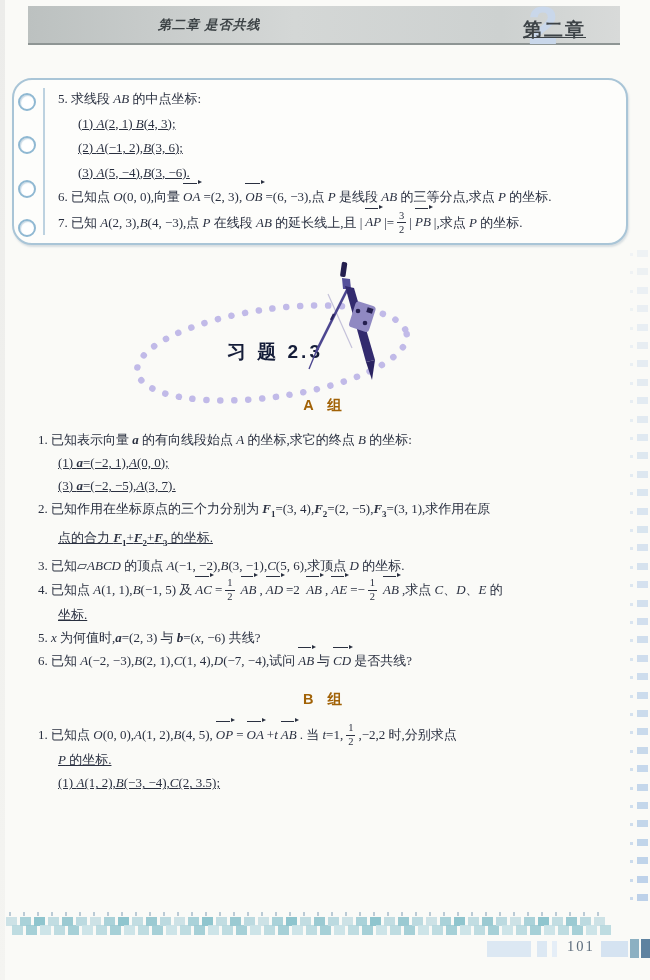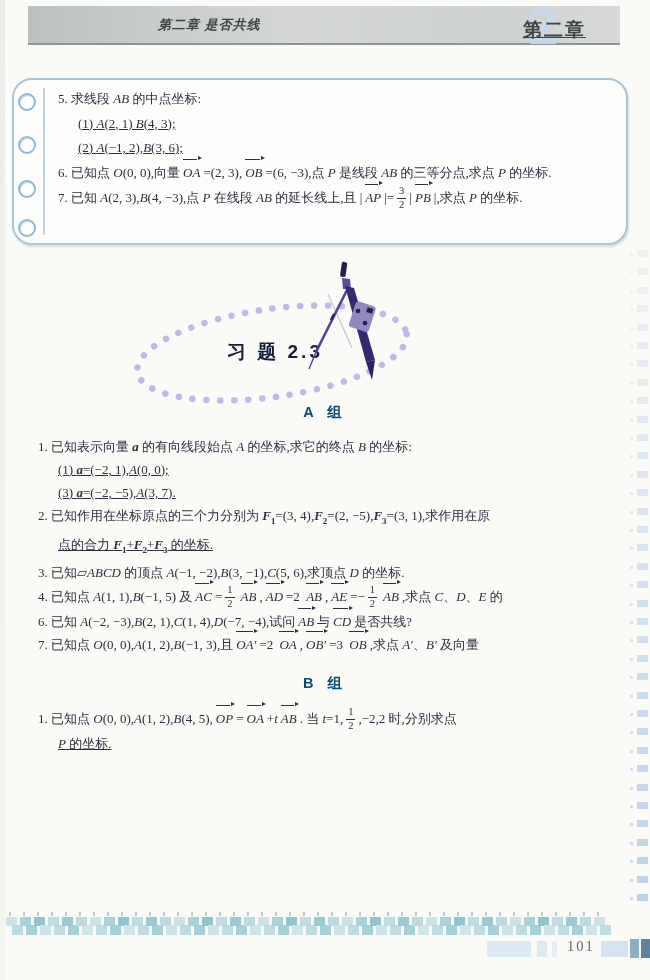--- a/index.html
+++ b/index.html
@@ -33,22 +33,22 @@
     box-shadow:inset 1px 1px 1px rgba(120,160,190,.4);}
   .box-divider{position:absolute;left:29px;top:8px;bottom:8px;border-left:2px solid #bdd2e0;}
   .box-content{position:absolute;left:36px;right:10px;top:7px;font-size:13px;}
   .box-content .line{line-height:24.5px;min-height:24.5px;white-space:nowrap;}
   
   .problems-wrap{position:absolute;left:30px;top:390px;width:590px;font-size:13px;}
   .line{line-height:23px;min-height:23px;white-space:nowrap;}
   .line.ind0{padding-left:8px;}
   .line.ind1{padding-left:28px;text-decoration:underline;}
   .group-heading{font-family:"Liberation Sans","DejaVu Sans",sans-serif;font-weight:bold;
-    font-size:14.5px;letter-spacing:5px;color:#0c4a6e;text-align:center;
-    margin:11px 0 12px;line-height:22px;}
+    font-size:14.5px;letter-spacing:5px;color:#a16207;text-align:center;
+    margin:4px 0 12px;line-height:22px;}
   .group-heading.b{margin-top:16px;}
   
   .mi{font-style:italic;}
   .mbi{font-style:italic;font-weight:bold;}
   sub{font-size:9px;font-style:normal;}
   .vec{position:relative;font-style:italic;margin:0 2px;padding:0 1px;display:inline-block;}
   .vec::before{content:"";position:absolute;left:1px;right:4px;top:-2px;
     border-top:1.3px solid currentColor;}
   .vec::after{content:"";position:absolute;right:-1px;top:-4.6px;width:0;height:0;
     border-left:4.5px solid currentColor;border-top:2.6px solid transparent;
@@ -92,20 +92,21 @@
 <div class="problem-box">
   <div class="binder-ring" style="top:13px"></div>
   <div class="binder-ring" style="top:56px"></div>
   <div class="binder-ring" style="top:100px"></div>
   <div class="binder-ring" style="top:139px"></div>
   <div class="box-divider"></div>
   <div class="box-content">
       <div class="line ind0">5. 求线段 <span class="mi">AB</span> 的中点坐标:</div>
       <div class="line ind1">(1) <span class="mi">A</span>(2, 1) <span class="mi">B</span>(4, 3);</div>
       <div class="line ind1">(2) <span class="mi">A</span>(−1, 2),<span class="mi">B</span>(3, 6);</div>
+      <div class="line ind1">(3) <span class="mi">A</span>(5, −4),<span class="mi">B</span>(3, −6).</div>
       <div class="line ind0">6. 已知点 <span class="mi">O</span>(0, 0),向量<span class="vec">OA</span>=(2, 3),<span class="vec">OB</span>=(6, −3),点 <span class="mi">P</span> 是线段 <span class="mi">AB</span> 的三等分点,求点 <span class="mi">P</span> 的坐标.</div>
       <div class="line ind0">7. 已知 <span class="mi">A</span>(2, 3),<span class="mi">B</span>(4, −3),点 <span class="mi">P</span> 在线段 <span class="mi">AB</span> 的延长线上,且 |<span class="vec">AP</span>|=<span class="frac"><span class="fn">3</span><span class="fd">2</span></span>|<span class="vec">PB</span>|,求点 <span class="mi">P</span> 的坐标.</div>
     </div>
 </div>
 
 <svg class="exercise-ellipse" width="300" height="112">
   <ellipse cx="150" cy="56" rx="136" ry="44" fill="none" stroke="#c1bae8" stroke-width="6.5" stroke-dasharray="0.1 13.8" stroke-linecap="round" transform="rotate(-8 150 56)"></ellipse>
 </svg>
 <div class="exercise-title">习 题 2.3</div>
 
@@ -127,27 +128,29 @@
 <div class="problems-wrap">
   <div class="group-heading">A  组</div>
   <div>
       <div class="line ind0">1. 已知表示向量 <span class="mbi">a</span> 的有向线段始点 <span class="mi">A</span> 的坐标,求它的终点 <span class="mi">B</span> 的坐标:</div>
       <div class="line ind1">(1) <span class="mbi">a</span>=(−2, 1),<span class="mi">A</span>(0, 0);</div>
       <div class="line ind1">(3) <span class="mbi">a</span>=(−2, −5),<span class="mi">A</span>(3, 7).</div>
       <div class="line ind0">2. 已知作用在坐标原点的三个力分别为 <span class="mbi">F<sub>1</sub></span>=(3, 4),<span class="mbi">F<sub>2</sub></span>=(2, −5),<span class="mbi">F<sub>3</sub></span>=(3, 1),求作用在原</div>
       <div class="line ind1">点的合力 <span class="mbi">F<sub>1</sub></span>+<span class="mbi">F<sub>2</sub></span>+<span class="mbi">F<sub>3</sub></span> 的坐标.</div>
       <div class="line ind0">3. 已知▱<span class="mi">ABCD</span> 的顶点 <span class="mi">A</span>(−1, −2),<span class="mi">B</span>(3, −1),<span class="mi">C</span>(5, 6),求顶点 <span class="mi">D</span> 的坐标.</div>
       <div class="line ind0">4. 已知点 <span class="mi">A</span>(1, 1),<span class="mi">B</span>(−1, 5) 及<span class="vec">AC</span>=<span class="frac"><span class="fn">1</span><span class="fd">2</span></span><span class="vec">AB</span>,<span class="vec">AD</span>=2 <span class="vec">AB</span>,<span class="vec">AE</span>=−<span class="frac"><span class="fn">1</span><span class="fd">2</span></span><span class="vec">AB</span>,求点 <span class="mi">C</span>、<span class="mi">D</span>、<span class="mi">E</span> 的</div>
+      <div class="line ind1">坐标.</div>
+      <div class="line ind0">5. <span class="mi">x</span> 为何值时,<span class="mbi">a</span>=(2, 3) 与 <span class="mbi">b</span>=(<span class="mi">x</span>, −6) 共线?</div>
       <div class="line ind0">6. 已知 <span class="mi">A</span>(−2, −3),<span class="mi">B</span>(2, 1),<span class="mi">C</span>(1, 4),<span class="mi">D</span>(−7, −4),试问<span class="vec">AB</span>与<span class="vec">CD</span>是否共线?</div>
-      <div class="line ind0">7. 已知点 <span class="mi">O</span>(0, 0),<span class="mi">A</span>(1, 2),<span class="mi">B</span>(−1, 3),且<span class="vec">OA′</span>=2 <span class="vec">OA</span>,<span class="vec">OB′</span>=3 <span class="vec">OB</span>,求点 <span class="mi">A′</span>、<span class="mi">B′</span> 及向量</div>
     </div>
   <div class="group-heading b">B  组</div>
   <div>
       <div class="line ind0">1. 已知点 <span class="mi">O</span>(0, 0),<span class="mi">A</span>(1, 2),<span class="mi">B</span>(4, 5),<span class="vec">OP</span>=<span class="vec">OA</span>+<span class="mi">t</span><span class="vec">AB</span>. 当 <span class="mi">t</span>=1,<span class="frac"><span class="fn">1</span><span class="fd">2</span></span>,−2,2 时,分别求点</div>
       <div class="line ind1"><span class="mi">P</span> 的坐标.</div>
+      <div class="line ind1">(1) <span class="mi">A</span>(1, 2),<span class="mi">B</span>(−3, −4),<span class="mi">C</span>(2, 3.5);</div>
     </div>
 </div>
 
 <div class="bottom-strip">
     <div class="sq" style="left: 3px; top: 0px; width: 2px; height: 4px; background: rgb(159, 182, 200); opacity: 0.7;"></div>
     <div class="sq" style="left: 0px; top: 5px; width: 11px; height: 9px; background: rgb(205, 226, 230);"></div>
     <div class="sq" style="left: 6px; top: 13px; width: 11px; height: 10px; background: rgb(183, 216, 222); opacity: 0.9;"></div>
     <div class="sq" style="left: 17px; top: 0px; width: 2px; height: 4px; background: rgb(159, 182, 200); opacity: 0.7;"></div>
     <div class="sq" style="left: 14px; top: 5px; width: 11px; height: 9px; background: rgb(170, 210, 217);"></div>
     <div class="sq" style="left: 20px; top: 13px; width: 11px; height: 10px; background: rgb(156, 203, 211); opacity: 0.9;"></div>

